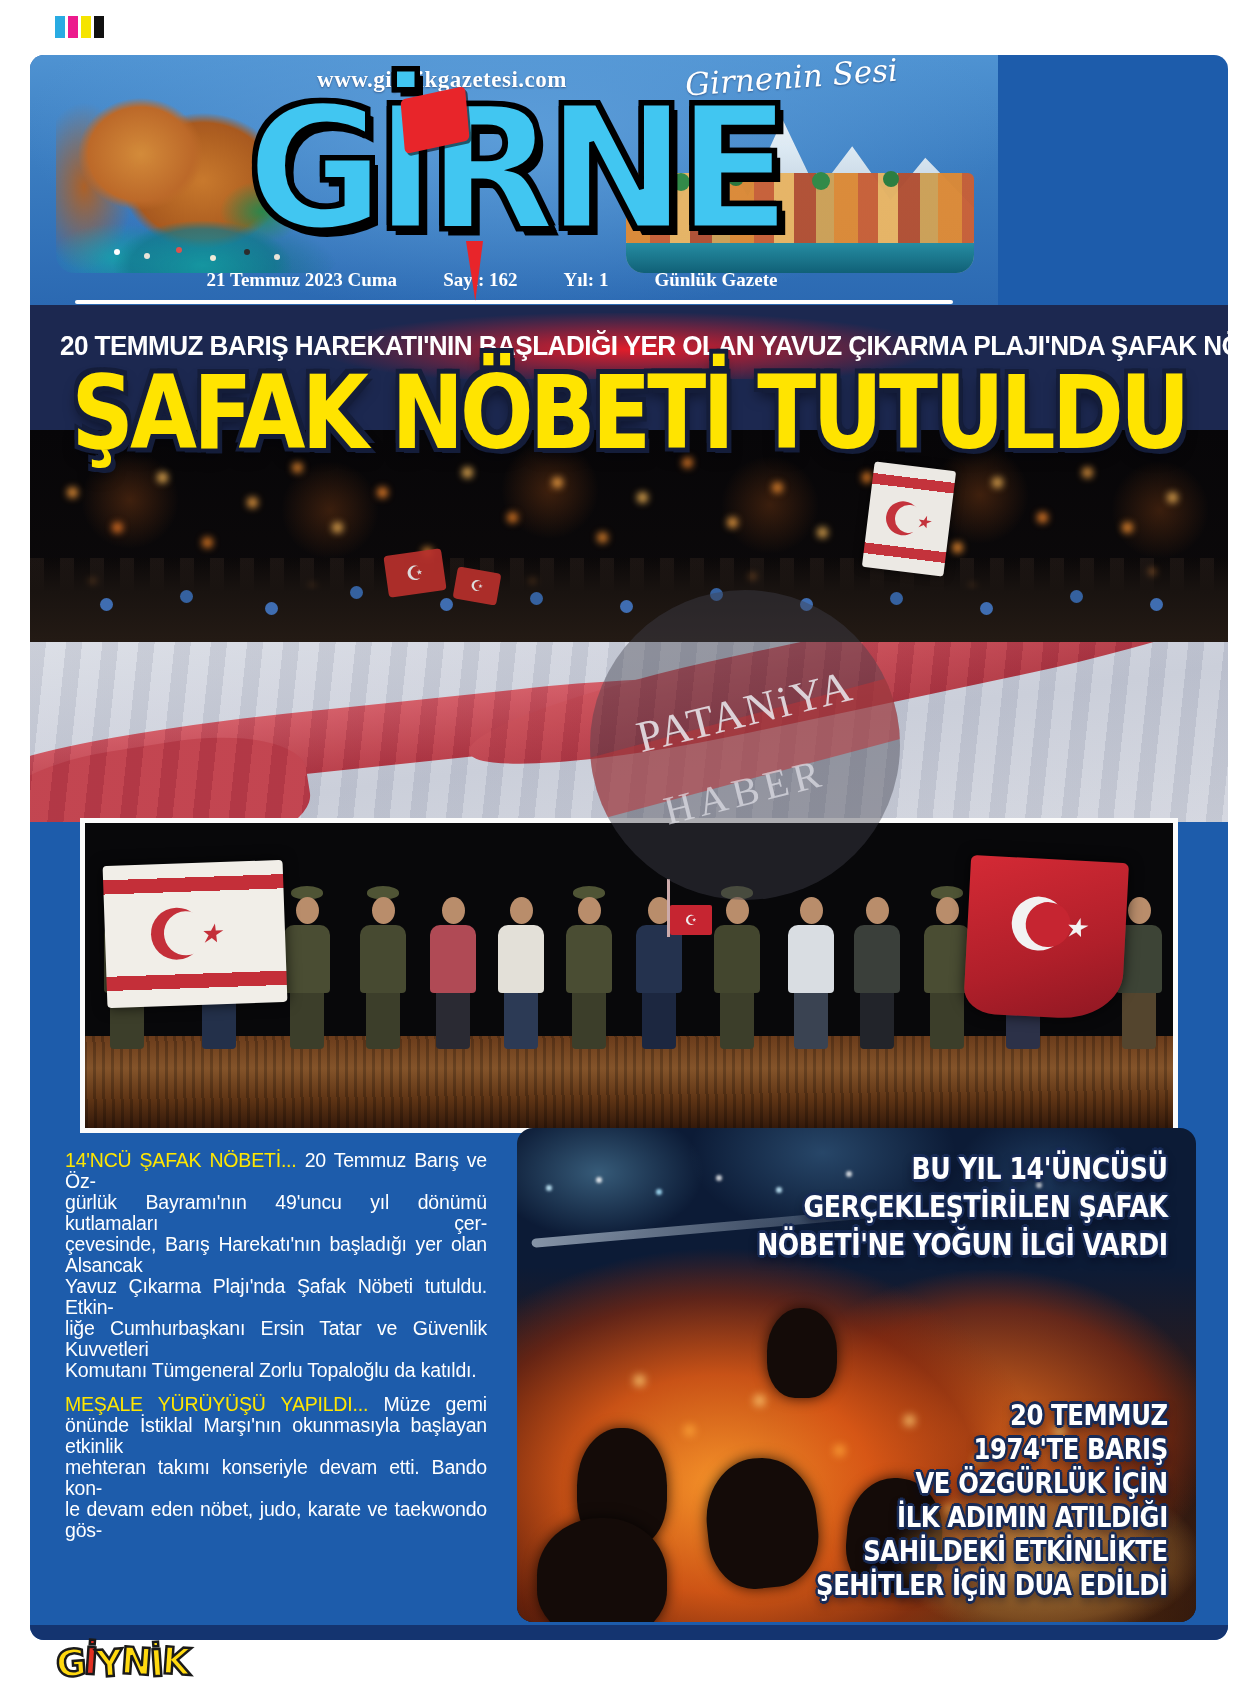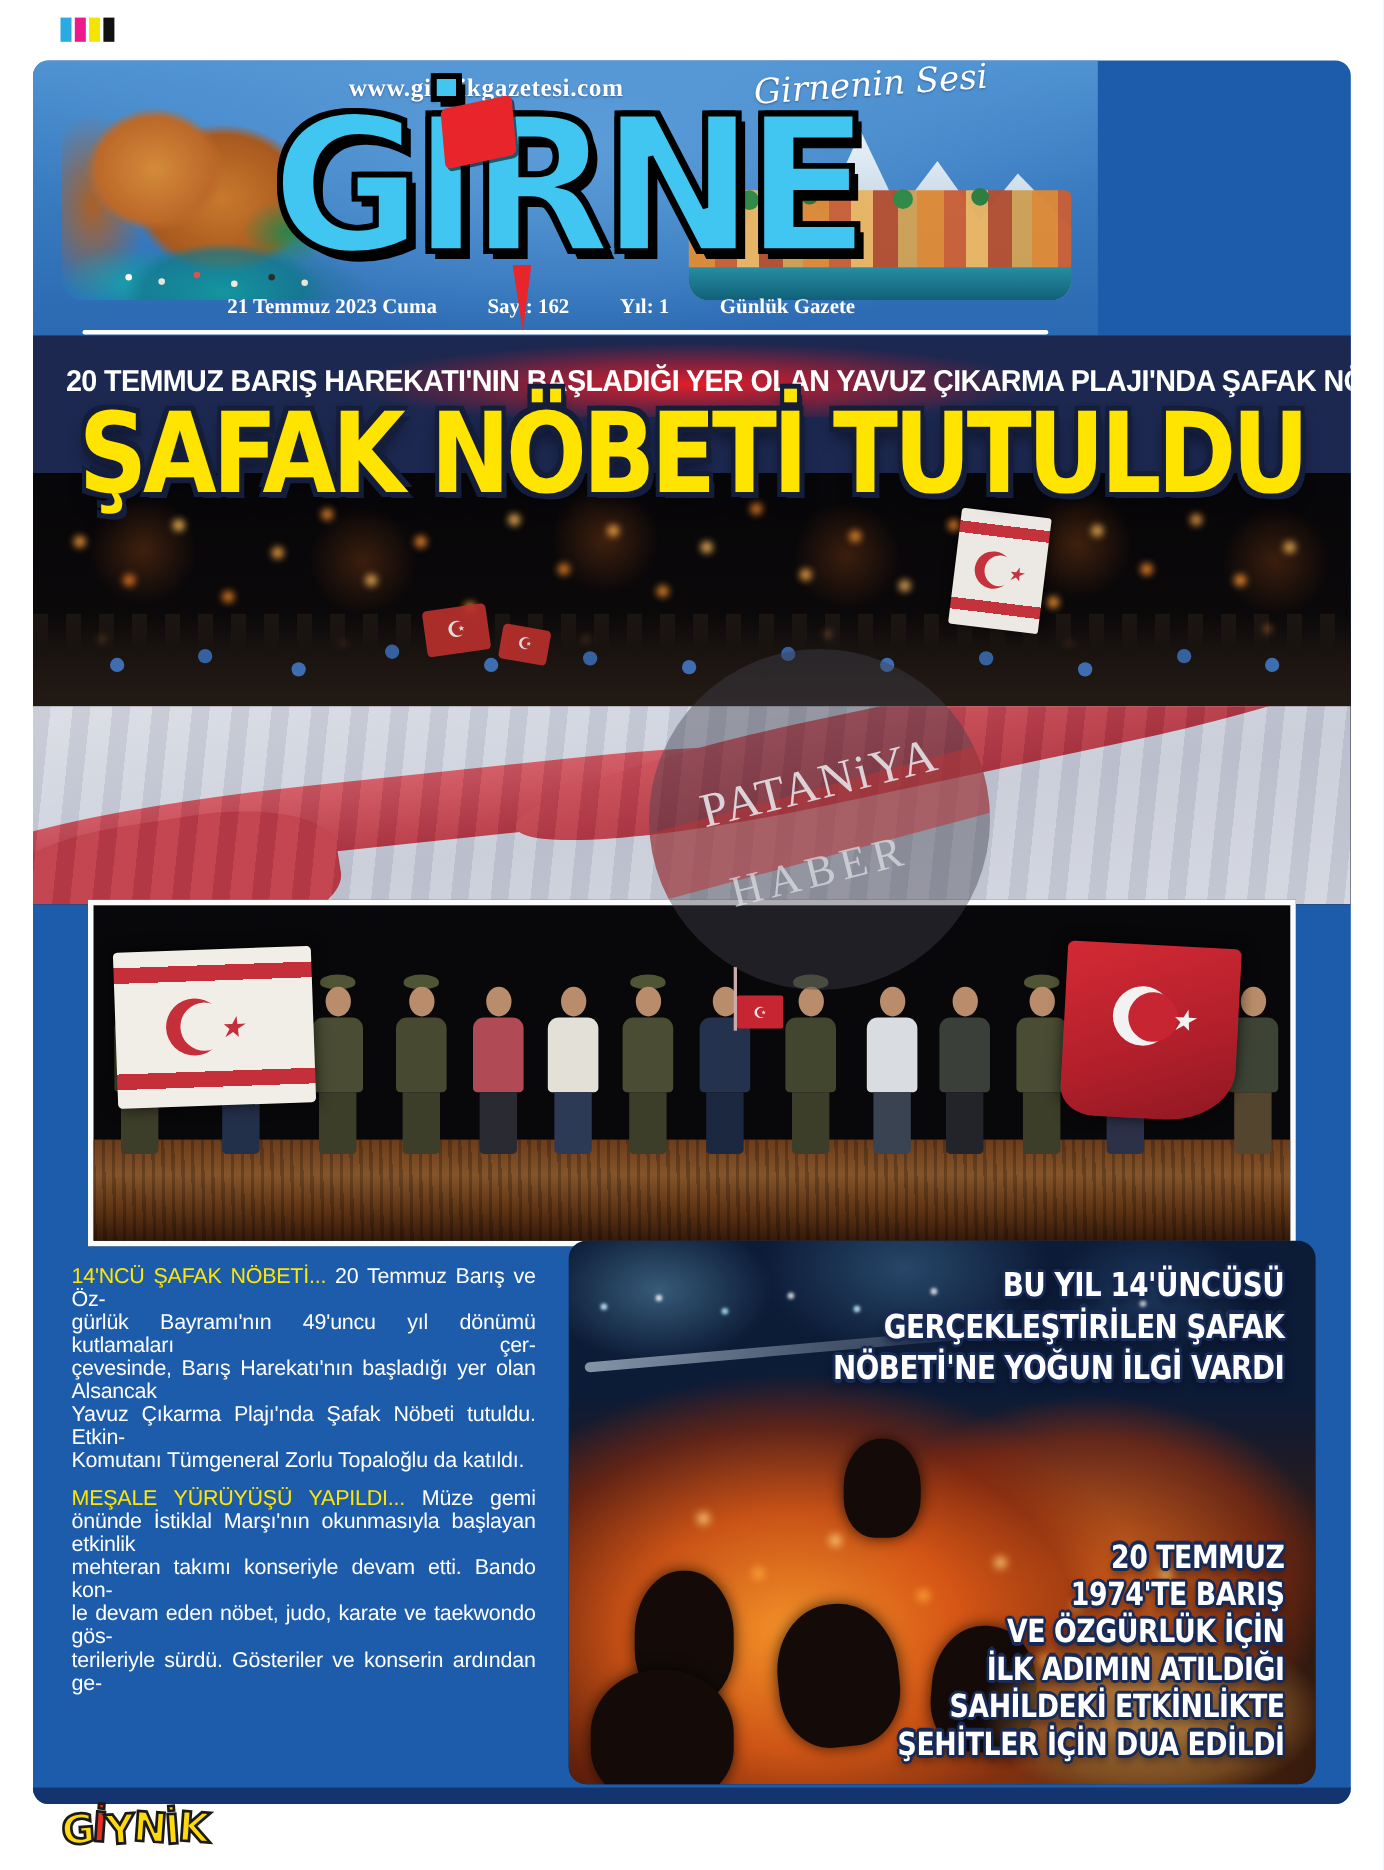--- a/index.html
+++ b/index.html
@@ -387,28 +387,28 @@
         <i class="star">★</i>
       </div>
     </div>
 
     <div class="column">
       <div class="para">
         <div class="jline"><span class="lead">14'NCÜ ŞAFAK NÖBETİ...</span> <span>20 Temmuz Barış ve Öz-</span></div>
         <div class="jline">gürlük Bayramı'nın 49'uncu yıl dönümü kutlamaları çer-</div>
         <div class="jline">çevesinde, Barış Harekatı'nın başladığı yer olan Alsancak</div>
         <div class="jline">Yavuz Çıkarma Plajı'nda Şafak Nöbeti tutuldu. Etkin-</div>
+        <div class="jline">liğe Cumhurbaşkanı Ersin Tatar ve Güvenlik Kuvvetleri</div>
         <div class="jline jlast">Komutanı Tümgeneral Zorlu Topaloğlu da katıldı.</div>
       </div>
       <div class="para">
         <div class="jline"><span class="lead">MEŞALE YÜRÜYÜŞÜ YAPILDI...</span> <span>Müze gemi</span></div>
         <div class="jline">önünde İstiklal Marşı'nın okunmasıyla başlayan etkinlik</div>
         <div class="jline">mehteran takımı konseriyle devam etti. Bando kon-</div>
         <div class="jline">le devam eden nöbet, judo, karate ve taekwondo gös-</div>
-        <div class="jline">terileriyle sürdü. Gösteriler ve konserin ardından ge-</div>
 
       </div>
 
     </div>
 
     <div class="bphoto">
       <div class="bp-sky"></div>
       <i class="bp-lights"></i>
       <div class="bp-canopy"></div>
       <div class="bp-fire"></div>

